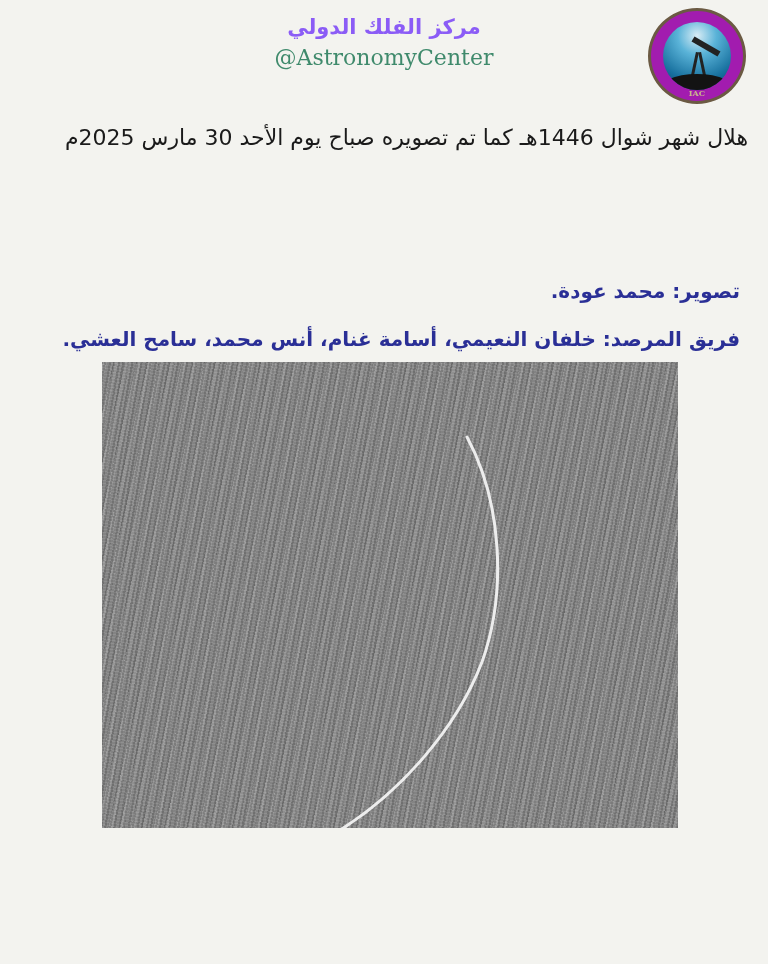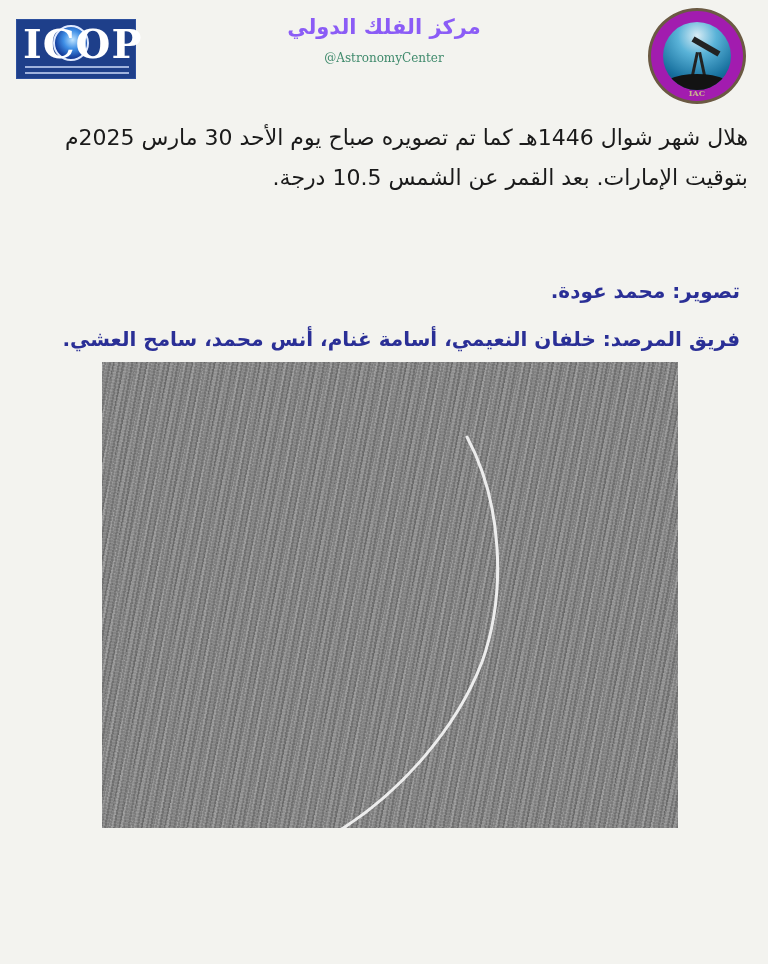--- a/index.html
+++ b/index.html
@@ -25,21 +25,21 @@
     }
     .icop-logo .sub { position:absolute; left:8px; right:6px; height:2px; background:#9fb2dd; }
     .icop-logo .sub.a { top:46px; }
     .icop-logo .sub.b { top:52px; }
 
     .title-block { position:absolute; left:250px; top:12px; width:268px; text-align:center; }
     .title-ar {
       font-size:21px; font-weight:bold; color:#8b5cf6; direction:rtl; line-height:30px;
     }
     .handle {
-      font-family:"DejaVu Serif", serif; font-size:12px; color:#3f8a6c; line-height:24px; margin-top:4px;
+      font-family:"DejaVu Serif", serif; font-size:22px; color:#3f8a6c; line-height:24px; margin-top:4px;
     }
     .iac-logo {
       position:absolute; left:648px; top:8px; width:98px; height:96px; border-radius:50%;
       background:#a21caf; border:3px solid #6b5a43; box-sizing:border-box;
     }
     .iac-logo .inner {
       position:absolute; left:12px; top:11px; width:68px; height:68px; border-radius:50%;
       background:radial-gradient(circle at 50% 20%, #d8ecf5 0%, #5ab3d8 30%, #17709e 70%, #0c3f66 100%);
       overflow:hidden;
     }
@@ -87,46 +87,39 @@
     .note {
       position:absolute; left:20px; width:728px; top:860px;
       direction:rtl; text-align:right; color:#c02a3a; font-size:21px; line-height:44px; font-weight:bold;
     }
     .note p { margin:0; }
   </style>
 </head>
 <body>
 
 <div class="header">
-  <div class="icop-logo">
-    <div class="globe"></div>
-    <div class="letters">ICOP</div>
-    <div class="sub a"></div>
-    <div class="sub b"></div>
-  </div>
 
   <div class="title-block">
     <div class="title-ar">مركز الفلك الدولي</div>
     <div class="handle">@AstronomyCenter</div>
   </div>
 
   <div class="iac-logo">
     <div class="inner">
       <div class="scope"></div>
       <div class="leg l"></div>
       <div class="leg r"></div>
       <div class="hill"></div>
     </div>
     <div class="label">IAC</div>
   </div>
 </div>
 
 <div class="body-text">
   <p>هلال شهر شوال 1446هـ كما تم تصويره صباح يوم الأحد 30 مارس 2025م</p>
-  <p>بتوقيت الإمارات. بعد القمر عن الشمس 10.5 درجة.</p>
 </div>
 
 <div class="credit">
   <p>تصوير: محمد عودة.</p>
   <p>فريق المرصد: خلفان النعيمي، أسامة غنام، أنس محمد، سامح العشي.</p>
 </div>
 
 <div class="photo">
   <div class="noise"></div>
   <svg width="576" height="466" viewBox="0 0 576 466">

